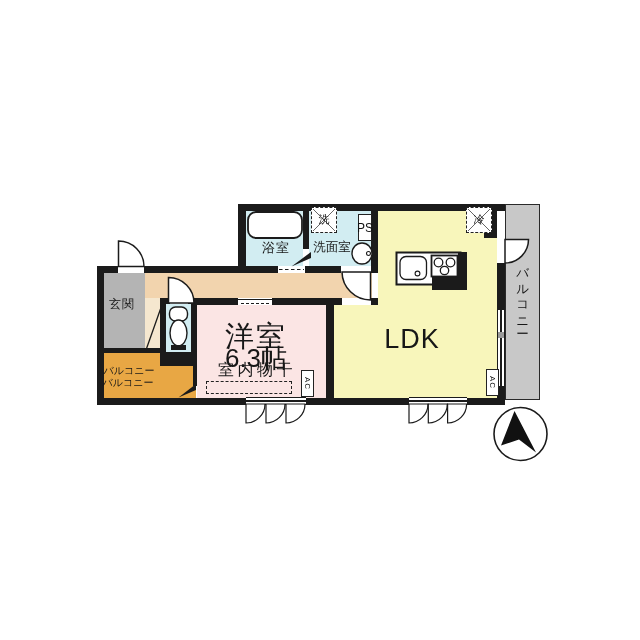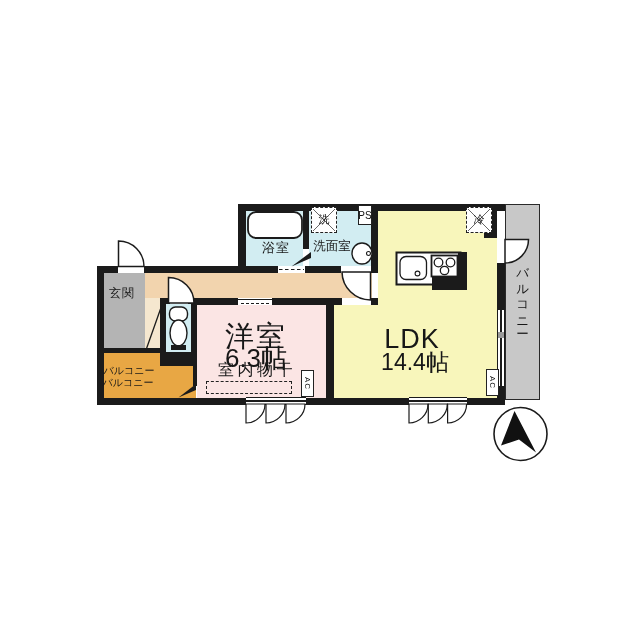--- a/index.html
+++ b/index.html
@@ -70,21 +70,21 @@
       <div class="mid"></div>
     </div>
   <div class="gapH" style="left:409px;top:397px;width:58px;height:8px;">
       <div class="mid"></div>
     </div>
   <div class="gapV" style="left:497px;top:310px;width:8px;height:76px;">
       <div class="mid"></div>
       <div class="tick"></div>
     </div>
 
-  <div class="solidbox" style="left:358px;top:205px;width:14px;height:20px;font-size:10px;">
+  <div class="solidbox" style="left:358px;top:214px;width:14px;height:27px;font-size:12px;">
     <span>PS</span>
   </div>
   <div class="dashedbox" style="left:311px;top:207px;width:26px;height:26px;"></div>
   <div class="dashedbox" style="left:466px;top:207px;width:26px;height:26px;"></div>
   <div class="solidbox" style="left:301px;top:370px;width:13px;height:27px;">
     <span class="vtext" style="font-size:8px;letter-spacing:1px;">AC</span>
   </div>
   <div class="solidbox" style="left:486px;top:369px;width:13px;height:27px;">
     <span class="vtext" style="font-size:8px;letter-spacing:1px;">AC</span>
   </div>
@@ -136,27 +136,26 @@
     <circle cx="438.5" cy="262.5" r="4.3" fill="#fff" stroke="#1b1b1b" stroke-width="1.3"></circle>
     <circle cx="450.5" cy="262.5" r="4.3" fill="#fff" stroke="#1b1b1b" stroke-width="1.3"></circle>
     <circle cx="444.5" cy="270.5" r="4.2" fill="#fff" stroke="#1b1b1b" stroke-width="1.3"></circle>
     <rect x="400" y="256.5" width="26.5" height="23" rx="6" fill="#fff" stroke="#1b1b1b" stroke-width="1.3"></rect>
     <circle cx="417.5" cy="273.5" r="2.4" fill="#fff" stroke="#1b1b1b" stroke-width="1.1"></circle>
 
     <circle cx="520.5" cy="434" r="26.5" fill="#fff" stroke="#1b1b1b" stroke-width="1.6"></circle>
     <polygon points="514.5,411 501,445.5 519,439.5 536,452.5" fill="#111"></polygon>
   </svg>
 
-  <div class="lbl" style="left:122px;top:293px;font-size:12px;letter-spacing:1px;">玄関</div>
+  <div class="lbl" style="left:122px;top:304px;font-size:12px;letter-spacing:1px;">玄関</div>
   <div class="lbl" style="left:129px;top:371px;font-size:10px;">バルコニー</div>
   <div class="lbl" style="left:128px;top:383px;font-size:10px;">バルコニー</div>
   <div class="lbl" style="left:256px;top:336px;font-size:29px;letter-spacing:2px;">洋室</div>
   <div class="lbl" style="left:256px;top:359px;font-size:26px;">6.3帖</div>
   <div class="lbl" style="left:412px;top:339px;font-size:27px;letter-spacing:1px;">LDK</div>
-  <div class="lbl" style="left:415px;top:362px;font-size:23px;">14.4帖</div>
   <div class="lbl" style="left:276px;top:248px;font-size:13px;letter-spacing:1px;">浴室</div>
-  <div class="lbl" style="left:332px;top:248px;font-size:12.5px;font-family:Liberation Mono, monospace;">洗面室</div>
+  <div class="lbl" style="left:332px;top:248px;font-size:12.5px;">洗面室</div>
   <div class="lbl" style="left:324px;top:220px;font-size:11px;">洗</div>
   <div class="lbl" style="left:479px;top:220px;font-size:11px;">冷</div>
   <div class="lbl" style="left:257px;top:370px;font-size:16px;letter-spacing:3.5px;">室内物干</div>
   <div class="lbl vtext" style="left:522px;top:294px;font-size:12.5px;letter-spacing:3px;">バルコニー</div>
 
 </div>
 
 </body></html>

